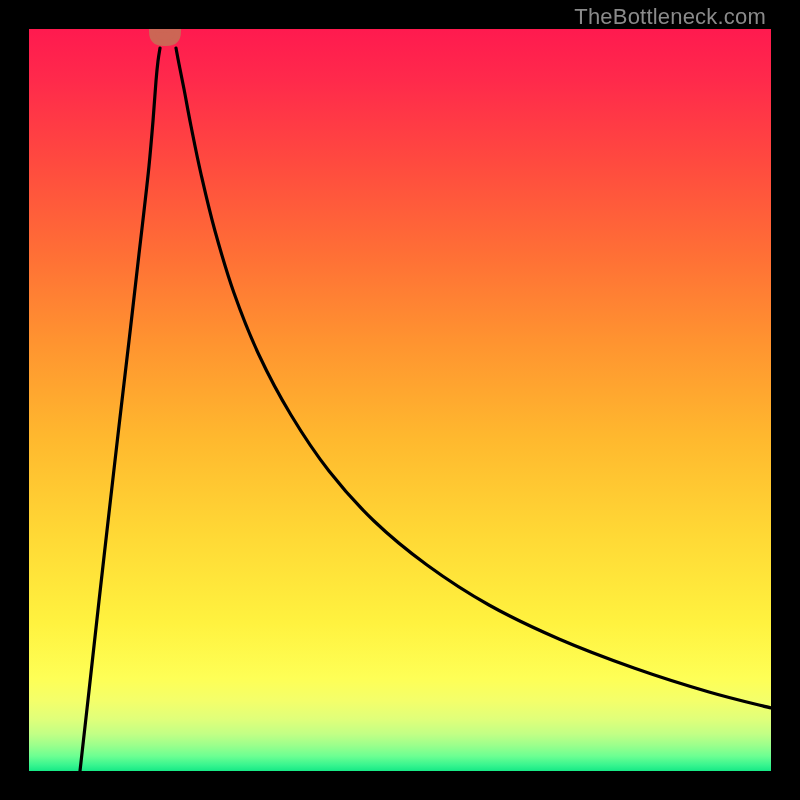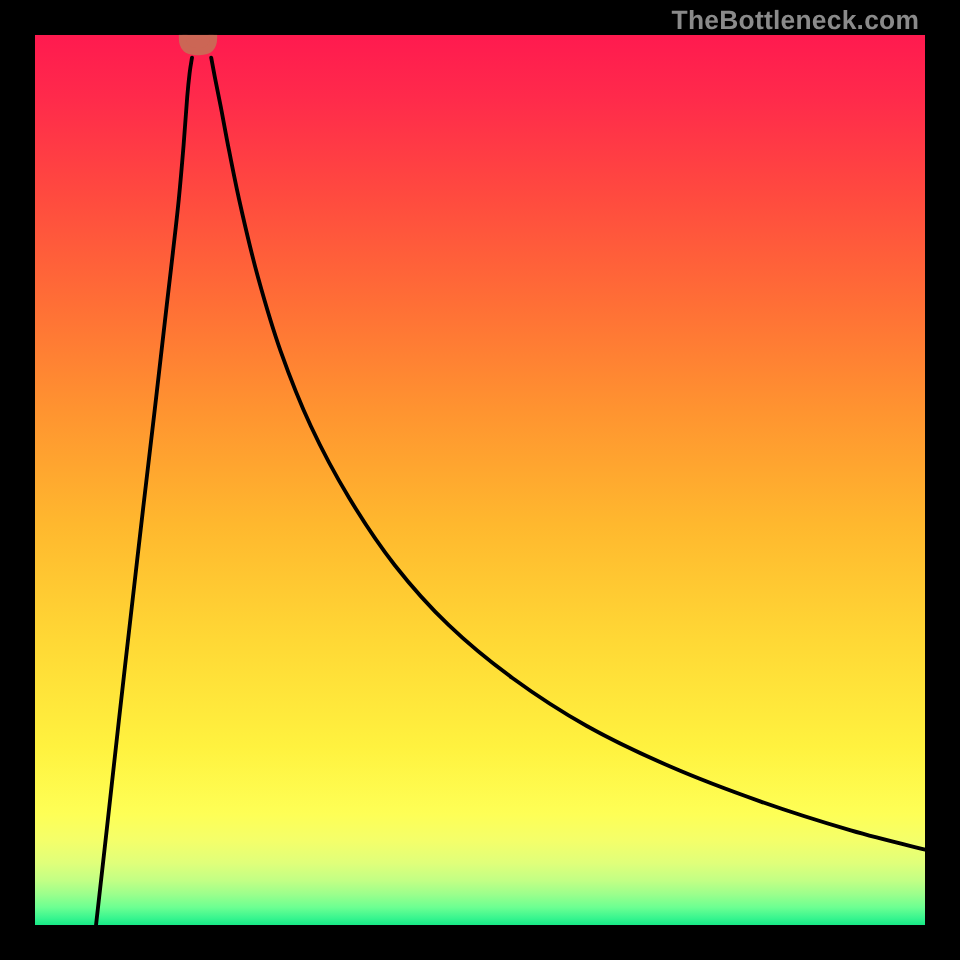--- a/index.html
+++ b/index.html
@@ -34,21 +34,21 @@
     height: 100%;
   }
   .attribution {
     position: absolute;
     top: 4px;
     right: 34px;
     font-family: Arial, Helvetica, sans-serif;
     font-size: 22px;
     color: #8a8a8a;
     letter-spacing: 0.2px;
-    font-weight: 700;
+    font-weight: 400;
     text-align: center;
   }
   svg.curves {
     position: absolute;
     left: 0;
     top: 0;
     width: 742px;
     height: 742px;
   }
 </style>

